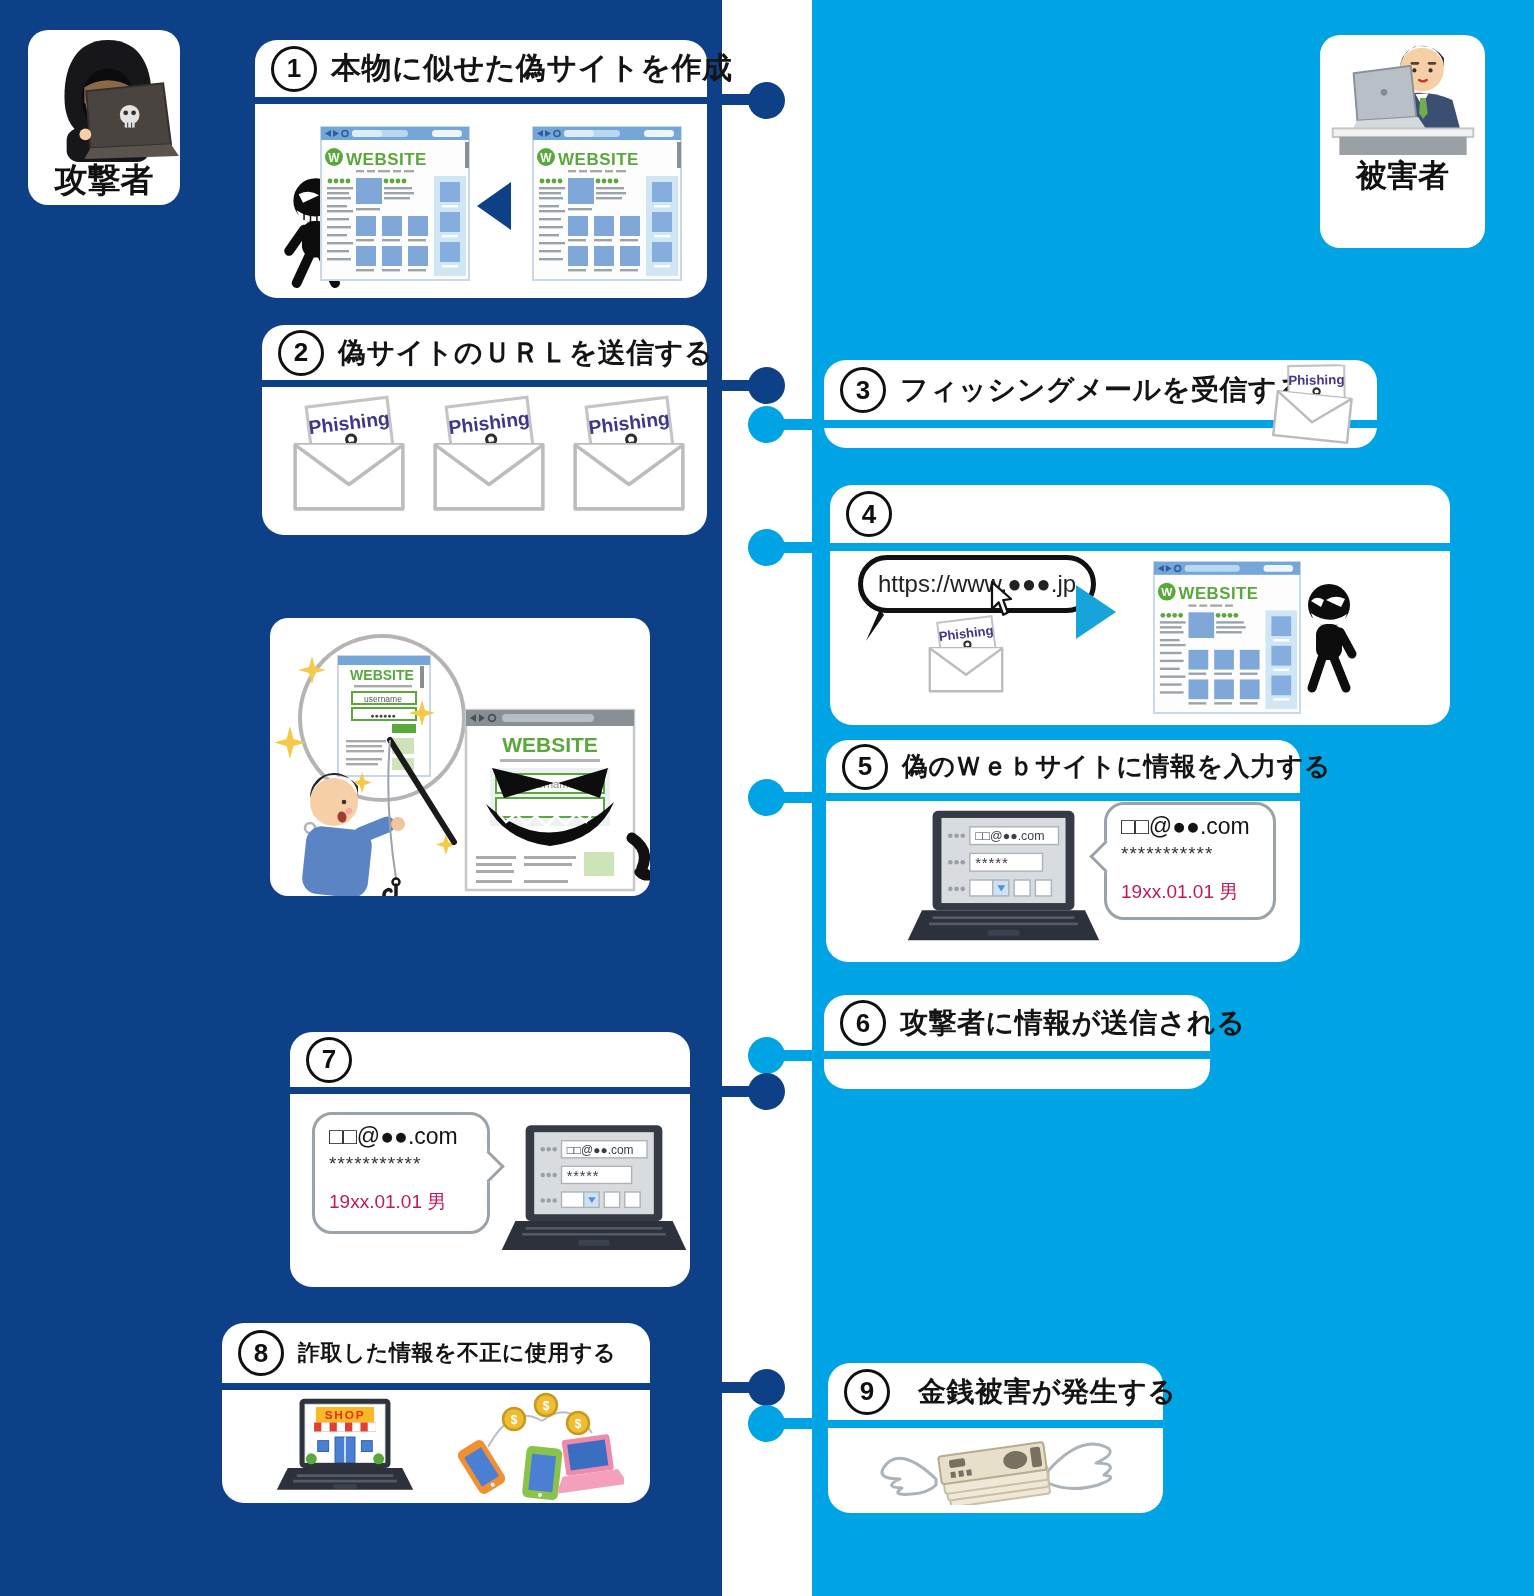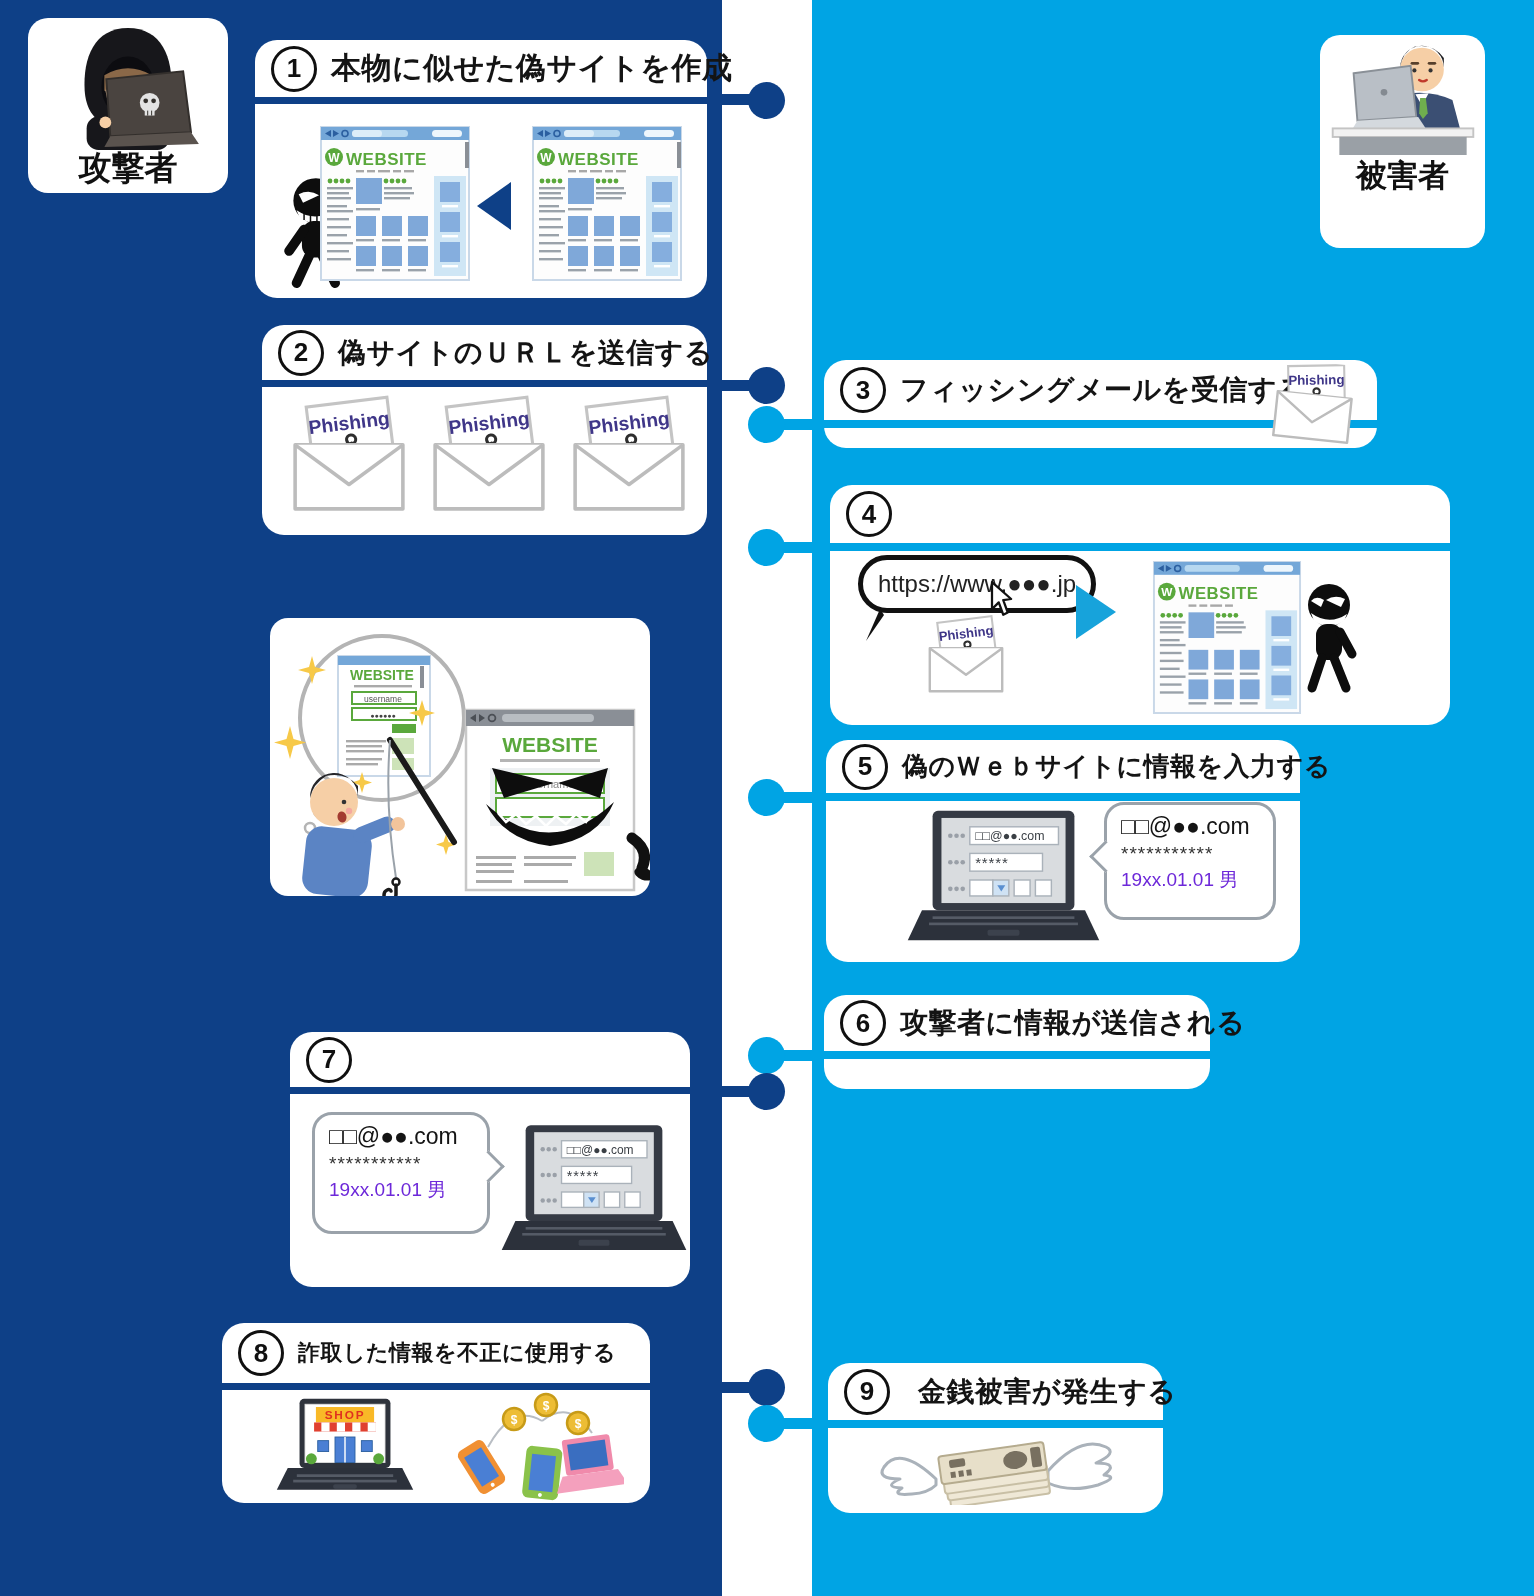--- a/index.html
+++ b/index.html
@@ -36,21 +36,21 @@
   .actor-label{font-weight:bold;font-size:33px;color:#111;margin-top:-4px;}
 
   
   .tri-left{width:0;height:0;border-top:24px solid transparent;border-bottom:24px solid transparent;border-right:34px solid #0e4087;}
   .tri-right{width:0;height:0;border-top:27px solid transparent;border-bottom:27px solid transparent;border-left:40px solid #17a3db;}
   .url-pill{box-sizing:border-box;border:5px solid #111;border-radius:33px;background:#fff;
     display:flex;align-items:center;justify-content:center;font-size:24px;color:#222;}
   .info-bubble{box-sizing:border-box;background:#fff;border:3.5px solid #9aa2aa;border-radius:20px;padding:8px 12px 6px 14px;}
   .info-bubble .l1{font-size:23px;color:#141414;}
   .info-bubble .l2{font-size:19px;color:#333;letter-spacing:1px;margin-top:3px;}
-  .info-bubble .l3{font-size:19px;color:#6d28d9;margin-top:2px;}
+  .info-bubble .l3{font-size:19px;color:#be185d;margin-top:14px;}
   .tail{position:absolute;width:20px;height:20px;background:#fff;}
   .tail.left{left:-13px;top:40px;border-left:3.5px solid #9aa2aa;border-bottom:3.5px solid #9aa2aa;transform:rotate(45deg);}
   .tail.right{right:-13px;top:40px;border-left:3.5px solid #9aa2aa;border-bottom:3.5px solid #9aa2aa;transform:rotate(-135deg);}
   svg{display:block;}
 </style>
 </head>
 <body>
 
 <div id="stage">
 
@@ -77,21 +77,21 @@
 
   <div class="cline dark" style="left:680px;top:1086px;width:90px;"></div>
   <div class="cdot dark" style="left:748px;top:1073px;"></div>
 
   <div class="cline dark" style="left:640px;top:1382px;width:130px;"></div>
   <div class="cdot dark" style="left:748px;top:1369px;"></div>
 
   <div class="cline light" style="left:764px;top:1418px;width:72px;"></div>
   <div class="cdot light" style="left:748px;top:1405px;"></div>
 
-  <div class="actor-card" style="left:28px;top:18px;width:200px;height:175px;">
+  <div class="actor-card" style="left:28px;top:30px;width:152px;height:175px;">
     <svg width="160" height="128" viewBox="0 0 160 130" style="margin:4px auto 0;">
       <path d="M80,6 C46,6 34,36 36,70 C37,84 42,94 50,100 L110,100 C118,94 123,84 124,70 C126,36 114,6 80,6 Z" fill="#17171b"></path>
       <ellipse cx="80" cy="66" rx="27" ry="31" fill="#0c0c10"></ellipse>
       <path d="M56,54 Q80,40 104,54 L104,70 Q80,58 56,70 Z" fill="#8a6848"></path>
       <path d="M57,69 Q80,60 103,69 L100,84 Q80,95 60,84 Z" fill="#f6cfa6"></path>
       <path d="M73,83 Q80,88 87,83" stroke="#c0392b" stroke-width="3" fill="none" stroke-linecap="round"></path>
       <rect x="38" y="96" width="84" height="34" rx="12" fill="#17171b"></rect>
       <g>
         <path d="M58,58 L136,50 L144,112 L62,116 Z" fill="#4a4440" stroke="#332f2c" stroke-width="2"></path>
         <g>

